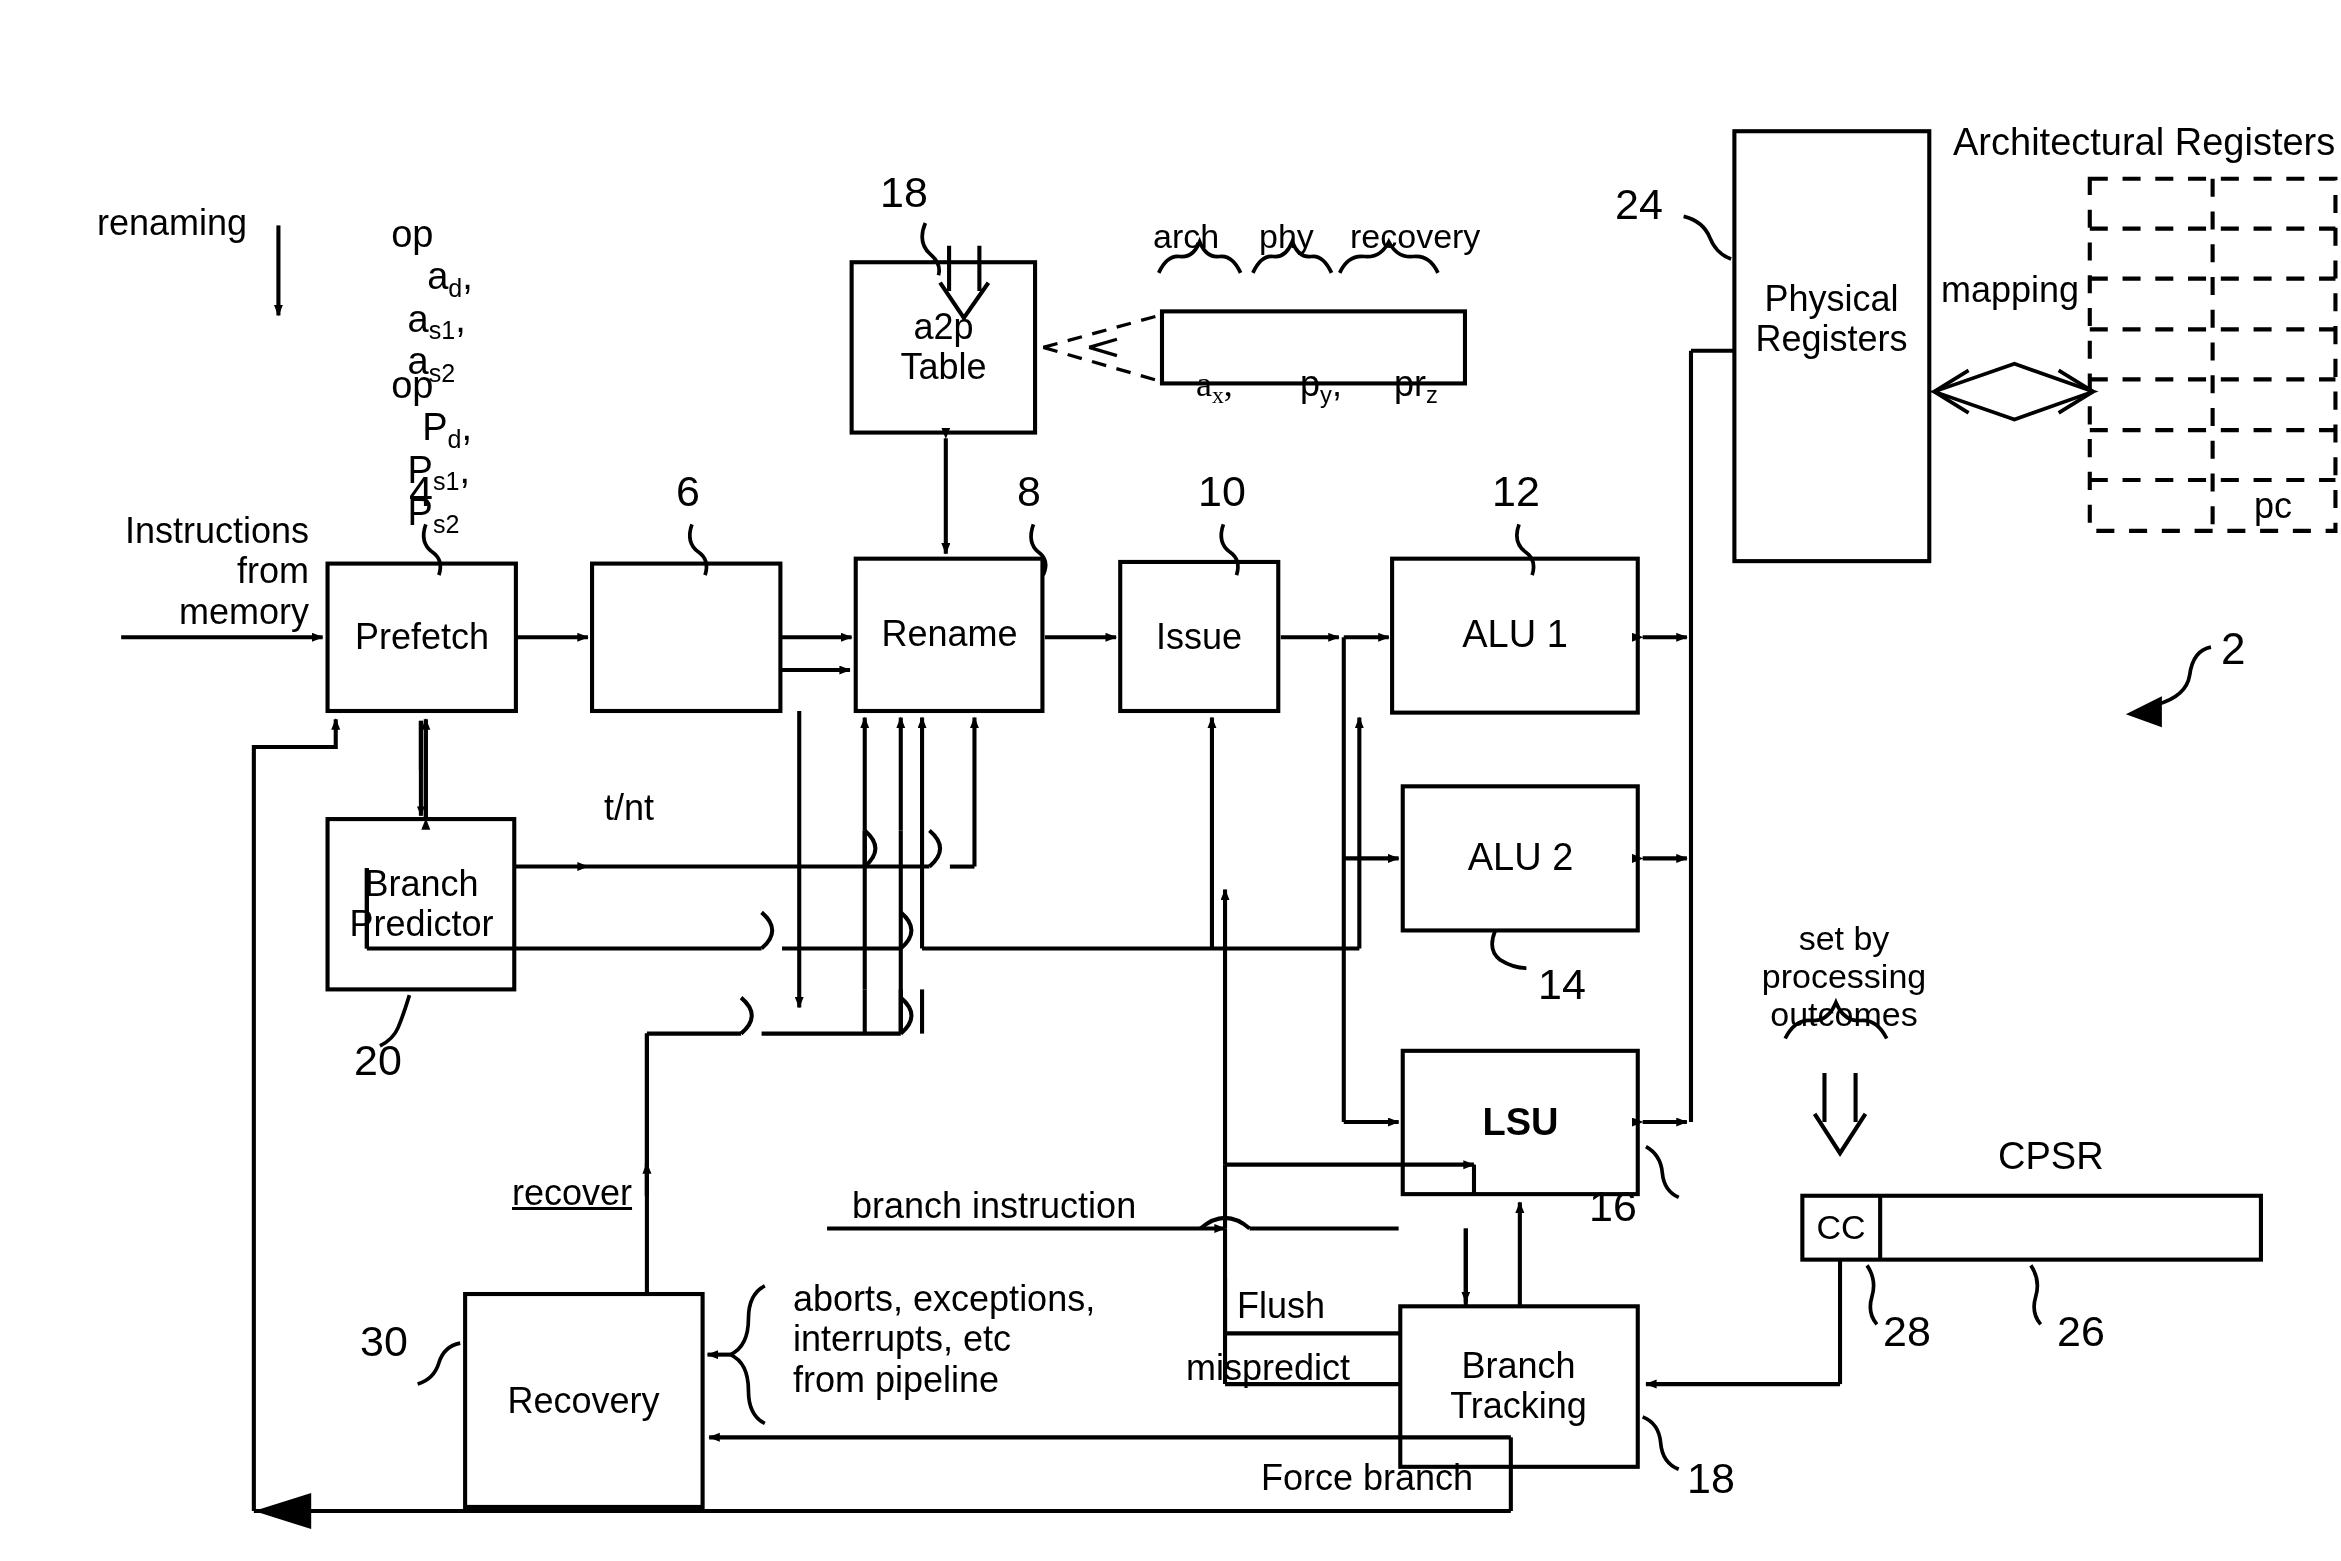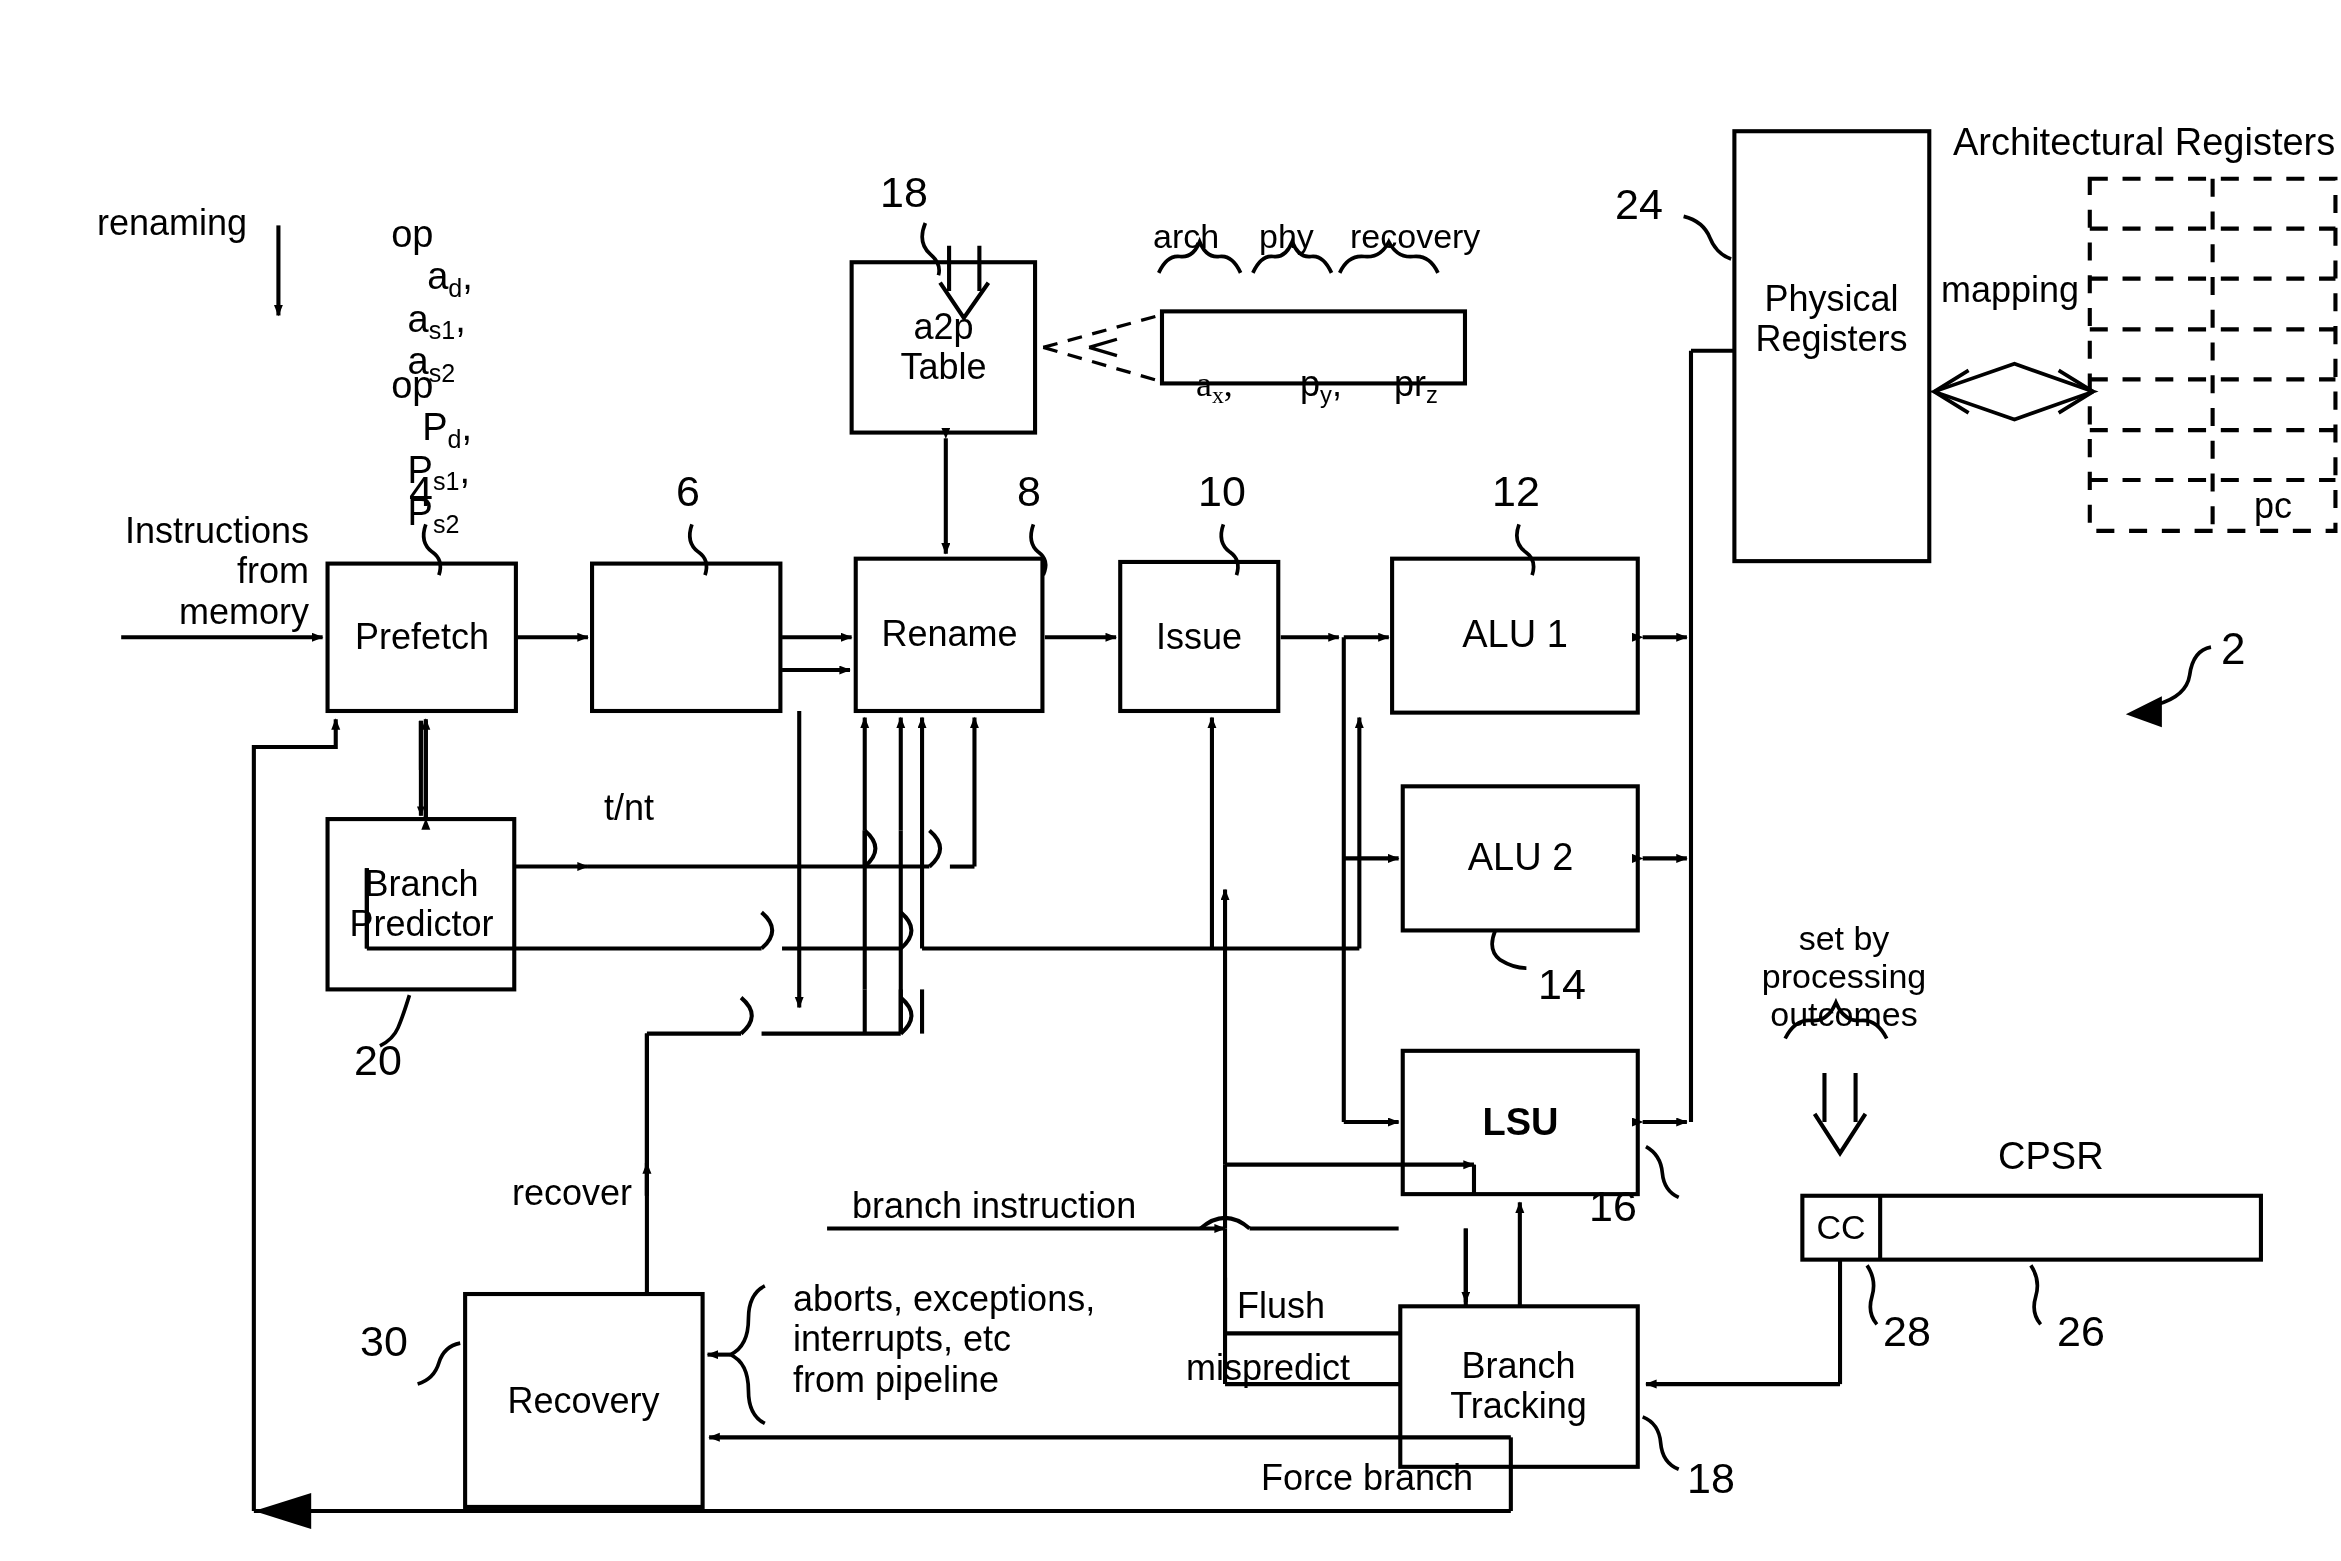--- a/index.html
+++ b/index.html
@@ -280,21 +280,21 @@
 
 <div class="lbl" style="left:1998px; top:1135px; font-size:38px;">CPSR</div>
 <div class="boxtxt" style="left:1802px; top:1196px; width:78px; height:64px; font-size:34px;">CC</div>
 <div class="ref" style="left:2057px; top:1307px; font-size:43px;">26</div>
 <div class="ref" style="left:1883px; top:1307px; font-size:43px;">28</div>
 <div class="lbl" style="left:1754px; top:919px; width:180px; text-align:center; font-size:34px;">set by
 processing
 outcomes</div>
 
 <div class="lbl" style="left:604px; top:788px; font-size:36px;">t/nt</div>
-<div class="lbl" style="left:512px; top:1173px; font-size:36px;">recover</div>
+<div class="lbl" style="left:512px; top:1173px; font-size:36px;text-decoration:underline;">recover</div>
 <div class="lbl" style="left:852px; top:1186px; font-size:36px;">branch instruction</div>
 <div class="lbl" style="left:793px; top:1279px; font-size:36px;">aborts, exceptions,
 interrupts, etc
 from pipeline</div>
 <div class="lbl" style="left:1237px; top:1286px; font-size:36px;">Flush</div>
 <div class="lbl" style="left:1186px; top:1335px; font-size:36px;margin-top:13px;">mispredict</div>
 <div class="lbl" style="left:1261px; top:1458px; font-size:36px;">Force branch</div>
 
 </div>
 

